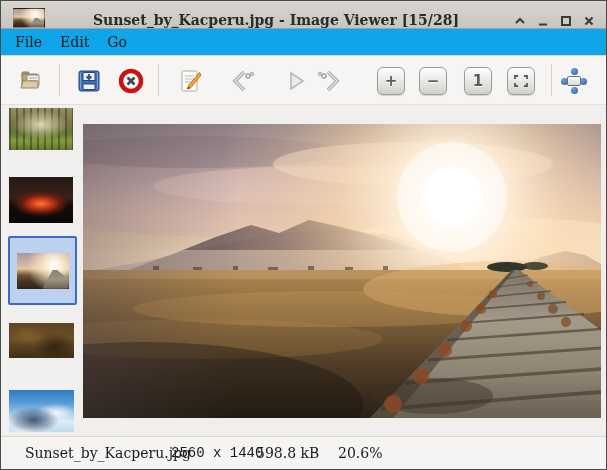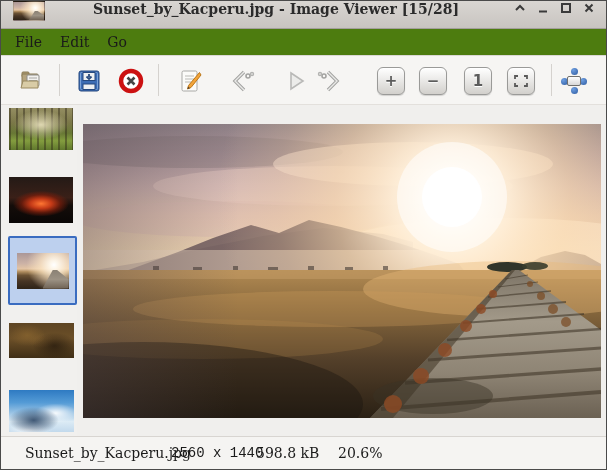--- a/index.html
+++ b/index.html
@@ -3,36 +3,36 @@
 <meta charset="utf-8">
 <style>
   html,body{margin:0;padding:0;background:#9a9a9a;}
   .window{
     width:607px;height:470px;box-sizing:border-box;position:relative;
     border:1px solid #4a4a4a;display:flex;flex-direction:column;
     font-family:"DejaVu Serif", serif;background:#f0efed;overflow:hidden;
   }
   
   .titlebar{
-    height:28px;flex:0 0 28px;display:flex;align-items:flex-start;
+    height:28px;flex:0 0 28px;display:flex;align-items:flex-end;
     background:linear-gradient(#d9d6d2,#c8c4c0);
     border-bottom:1px solid #a39f9b;box-sizing:border-box;
   }
   .win-icon{width:30px;height:18px;margin-left:12px;flex:0 0 auto;border:1px solid rgba(0,0,0,.25);}
   .title-text{
     flex:1;text-align:center;font-weight:bold;font-size:14px;color:#2b2b2b;
     white-space:nowrap;overflow:hidden;padding-right:6px;
   }
   .win-controls{display:flex;align-items:center;gap:9px;margin-right:10px;flex:0 0 auto;}
   .win-btn{width:14px;height:14px;display:flex;align-items:center;justify-content:center;cursor:default;}
   .win-btn svg{display:block;}
   
   .menubar{
     height:27px;flex:0 0 27px;display:flex;align-items:center;
-    background:#4d7c0f;border-bottom:1px solid #dbd8d4;box-sizing:border-box;
+    background:#0ea5e9;border-bottom:1px solid #dbd8d4;box-sizing:border-box;
     font-size:14px;color:#1a1a1a;padding-left:5px;
   }
   .menu-item{padding:3px 9px;cursor:default;}
   
   .toolbar{
     height:49px;flex:0 0 49px;position:relative;background:#f6f5f3;
     border-bottom:1px solid #e3e0dc;box-sizing:border-box;
   }
   .tool-btn{position:absolute;top:10px;width:30px;height:30px;display:flex;align-items:center;justify-content:center;border-radius:3px;}
   .tool-sep{position:absolute;top:8px;width:1px;height:32px;background:#d5d2ce;}

